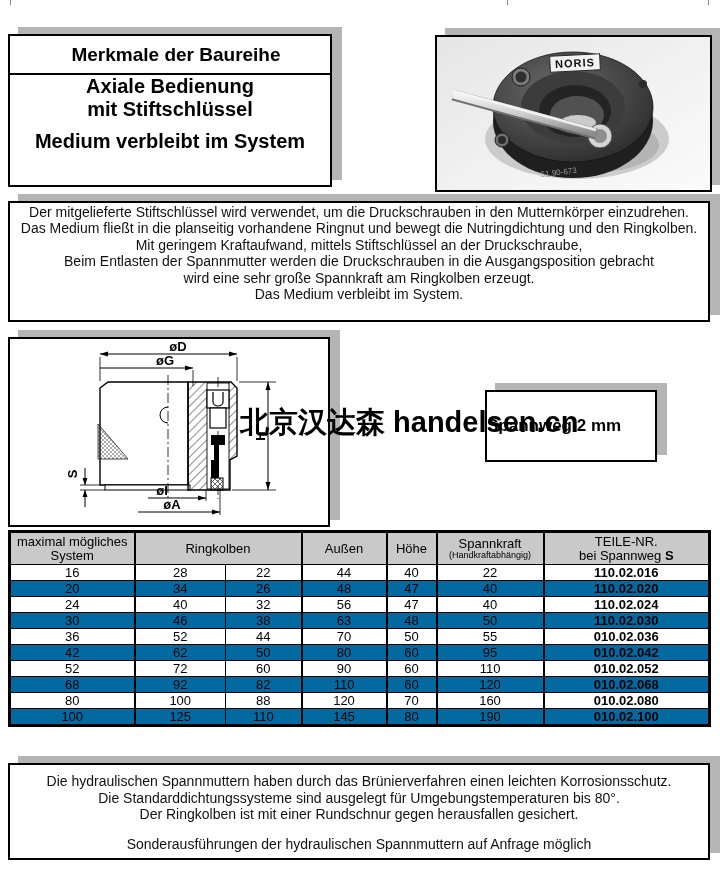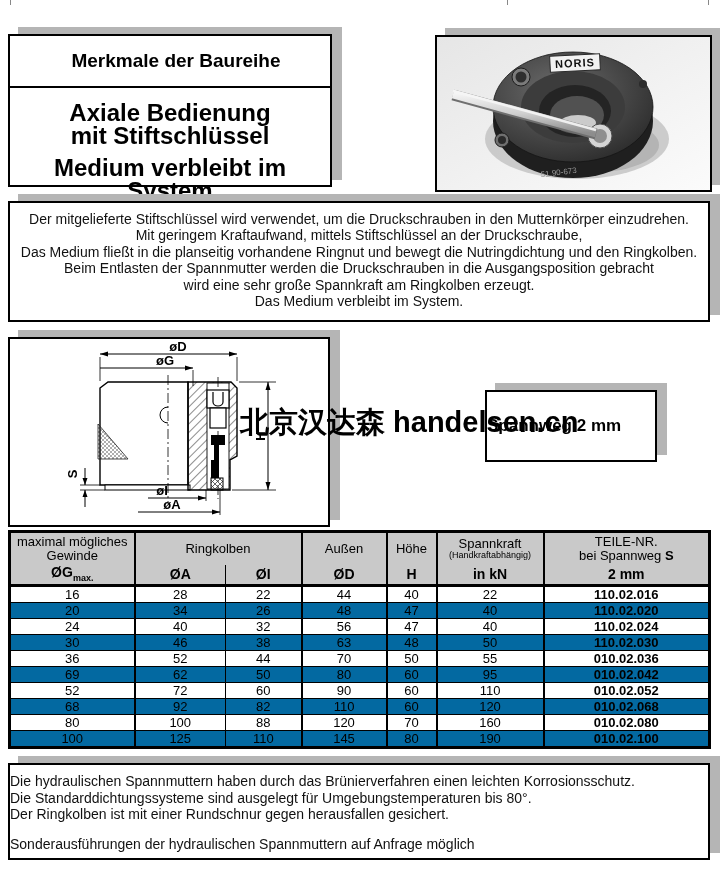--- a/index.html
+++ b/index.html
@@ -11,33 +11,33 @@
   .shadowbox{
     position:absolute;background:#fff;border:2px solid #000;
     box-shadow:10px -7px 0 #b5b5b5;
   }
   
   .tick{position:absolute;top:0;width:1px;height:5px;background:#555;opacity:.7;}
 
   
   #features-box{left:8px;top:34px;width:324px;height:153px;text-align:center;}
   #features-title{
-    height:52px;border-bottom:2px solid #000;display:flex;
+    height:39px;border-bottom:2px solid #000;display:flex;
     align-items:center;justify-content:center;font-weight:bold;font-size:19px;padding-left:12px;
   }
-  #features-lines{padding-top:13px;font-weight:bold;font-size:24px;line-height:23px;}
+  #features-lines{font-weight:bold;font-size:20px;line-height:23px;}
   #features-lines .gap{height:9px;}
 
   
   #photo-box{left:435px;top:35px;width:277px;height:157px;padding:0;overflow:hidden;}
   #photo-box svg{display:block;}
 
   
   #desc-box{left:8px;top:201px;width:702px;height:121px;text-align:center;
-    font-size:14px;line-height:16.4px;padding-top:8px;color:#111;}
+    font-size:14px;line-height:16.4px;padding-top:1px;color:#111;}
 
   
   #drawing-box{left:8px;top:337px;width:322px;height:190px;}
   #drawing-box svg{display:block;}
 
   
   #watermark{
     position:absolute;left:240px;top:403px;font-size:29px;font-weight:bold;
     color:#000;white-space:nowrap;z-index:5;
   }
@@ -61,21 +61,21 @@
     font-weight:bold;font-size:14px;border-left-width:2px;}
   #spec-table tr.h2 th.thin-left{border-left-width:1px;}
   #spec-table td{font-size:13px;height:16px;line-height:15px;border-left-width:2px;}
   #spec-table td.thin-left{border-left-width:1px;}
   #spec-table tr.alt td{background:#0369a1;}
   #spec-table td.partnr{font-weight:bold;margin-left:22px;}
   .hnote{font-size:9px;line-height:9px;display:block;}
   .subsym{font-size:9px;font-weight:bold;vertical-align:sub;}
 
   
-  #notes-box{left:8px;top:763px;width:702px;height:97px;text-align:left;
+  #notes-box{left:8px;top:763px;width:702px;height:97px;text-align:center;
     font-size:14px;line-height:16.5px;padding-top:8px;color:#111;}
   #notes-box .gap{height:13px;}
 
   .dimtext{font-family:"Liberation Sans",sans-serif;font-size:13px;font-weight:bold;}
 </style>
 </head>
 <body>
 
 <div class="tick" style="left:10px"></div>
 <div class="tick" style="left:507px"></div>
@@ -131,22 +131,22 @@
     <g transform="rotate(-3 138 26)">
       <rect x="113" y="18" width="50" height="16" fill="#f2f2f2" stroke="#2a2a2a"></rect>
       <text x="138" y="30" text-anchor="middle" font-size="11" font-weight="bold" letter-spacing="1" fill="#111" font-family="Liberation Sans, sans-serif">NORIS</text>
     </g>
     <text x="122" y="138" text-anchor="middle" font-size="8" fill="#989898" transform="rotate(-7 122 138)" font-family="Liberation Sans, sans-serif">51.90-673</text>
   </svg>
 </div>
 
 <div id="desc-box" class="shadowbox">
   <div>Der mitgelieferte Stiftschlüssel wird verwendet, um die Druckschrauben in den Mutternkörper einzudrehen.</div>
+  <div>Das Medium fließt in die planseitig vorhandene Ringnut und bewegt die Nutringdichtung und den Ringkolben.</div>
   <div>Mit geringem Kraftaufwand, mittels Stiftschlüssel an der Druckschraube,</div>
-  <div>Das Medium fließt in die planseitig vorhandene Ringnut und bewegt die Nutringdichtung und den Ringkolben.</div>
   <div>Beim Entlasten der Spannmutter werden die Druckschrauben in die Ausgangsposition gebracht</div>
   <div>wird eine sehr große Spannkraft am Ringkolben erzeugt.</div>
   <div>Das Medium verbleibt im System.</div>
 </div>
 
 <div id="drawing-box" class="shadowbox">
   <svg width="318" height="186" viewBox="0 0 318 186">
     <defs>
       <pattern id="hatch" width="6" height="6" patternUnits="userSpaceOnUse" patternTransform="rotate(45)">
         <line x1="0" y1="0" x2="0" y2="6" stroke="#1c1c1c" stroke-width="1"></line>
@@ -238,50 +238,39 @@
       <col style="width:76px">
     <col style="width:85px">
       <col style="width:50px">
       <col style="width:107px">
       <col style="width:166px">
   </colgroup>
   <tbody>
     <tr class="h1">
       <th>
         <span>maximal mögliches</span><br>
-        <span>Gewinde</span>
+        <span>System</span>
       </th>
       <th colspan="2">
         <span>Ringkolben</span>
       </th>
       <th>
         <span>Außen</span>
       </th>
       <th>
         <span>Höhe</span>
       </th>
       <th>
         <span>Spannkraft</span>
         <span class="hnote">(Handkraftabhängig)</span>
       </th>
       <th>
         <span>TEILE-NR.</span><br>
         <span>bei Spannweg </span><b>S</b>
       </th>
-    </tr>
-    <tr class="h2">
-      <th>
-        <span>ØG</span><span class="subsym">max.</span>
-      </th>
-      <th><span>ØA</span></th>
-      <th class="thin-left"><span>ØI</span></th>
-      <th><span>ØD</span></th>
-      <th><span>H</span></th>
-      <th><span>in kN</span></th>
-      <th><span>2 mm</span></th>
     </tr>
   </tbody>
   <tbody>
       <tr>
         <td>16</td>
         <td>28</td>
         <td class="thin-left">22</td>
         <td>44</td>
         <td>40</td>
         <td>22</td>
@@ -317,21 +306,21 @@
       <tr>
         <td>36</td>
         <td>52</td>
         <td class="thin-left">44</td>
         <td>70</td>
         <td>50</td>
         <td>55</td>
         <td class="partnr">010.02.036</td>
       </tr>
       <tr class="alt">
-        <td>69</td>
+        <td>42</td>
         <td>62</td>
         <td class="thin-left">50</td>
         <td>80</td>
         <td>60</td>
         <td>95</td>
         <td class="partnr">010.02.042</td>
       </tr>
       <tr>
         <td>52</td>
         <td>72</td>

